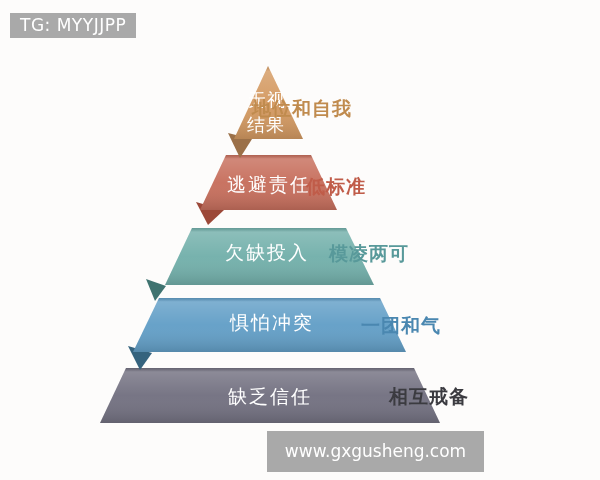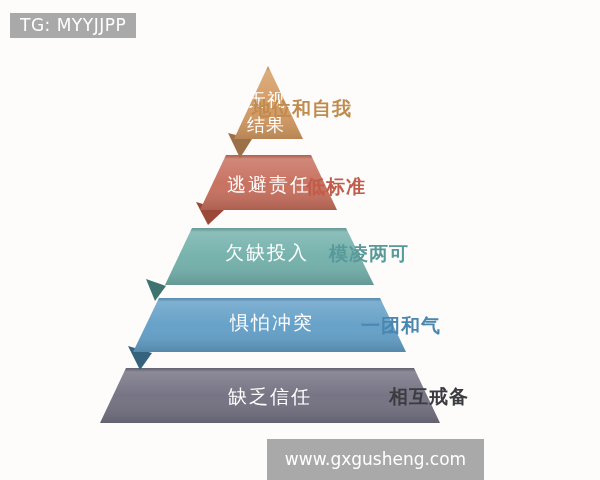--- a/index.html
+++ b/index.html
@@ -24,21 +24,21 @@
     color: #ffffff;
     font-size: 17px;
     line-height: 25px;
     padding: 0 10px;
     letter-spacing: 0.5px;
     white-space: nowrap;
   }
   .watermark {
     position: absolute;
     right: 0;
-    bottom: 0;
+    bottom: 8px;
     width: 217px;
     height: 41px;
     background: #a9a9a9;
     color: #ffffff;
     font-size: 17px;
     line-height: 41px;
     text-align: center;
     white-space: nowrap;
     margin-top: 33px;
   }

